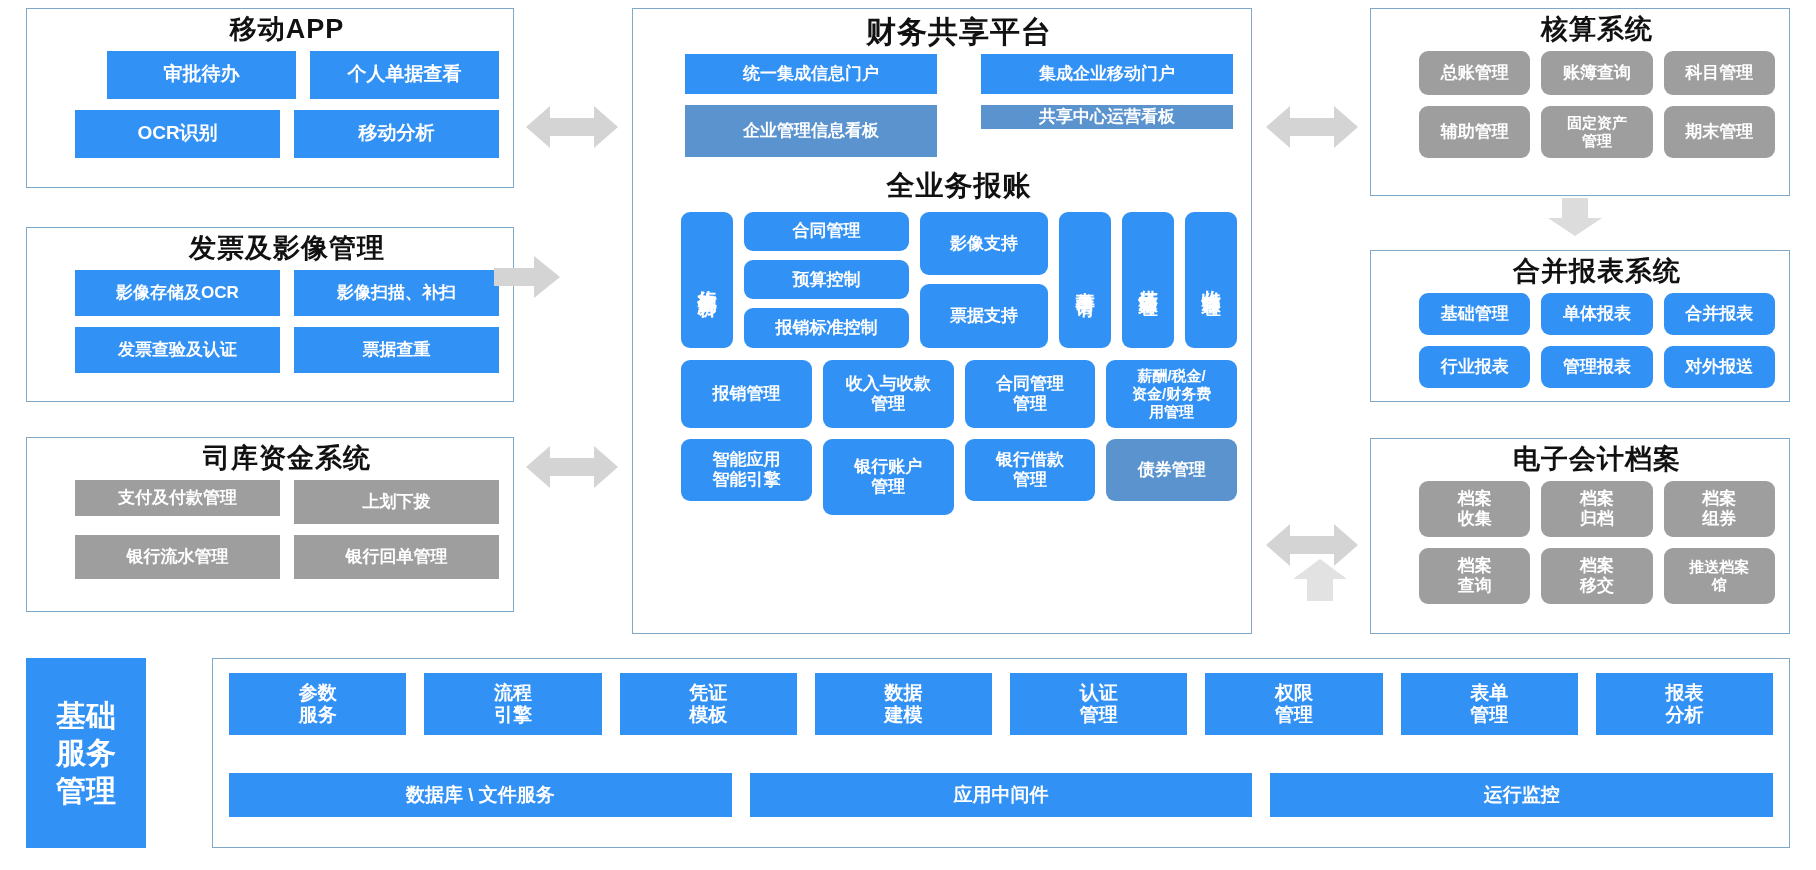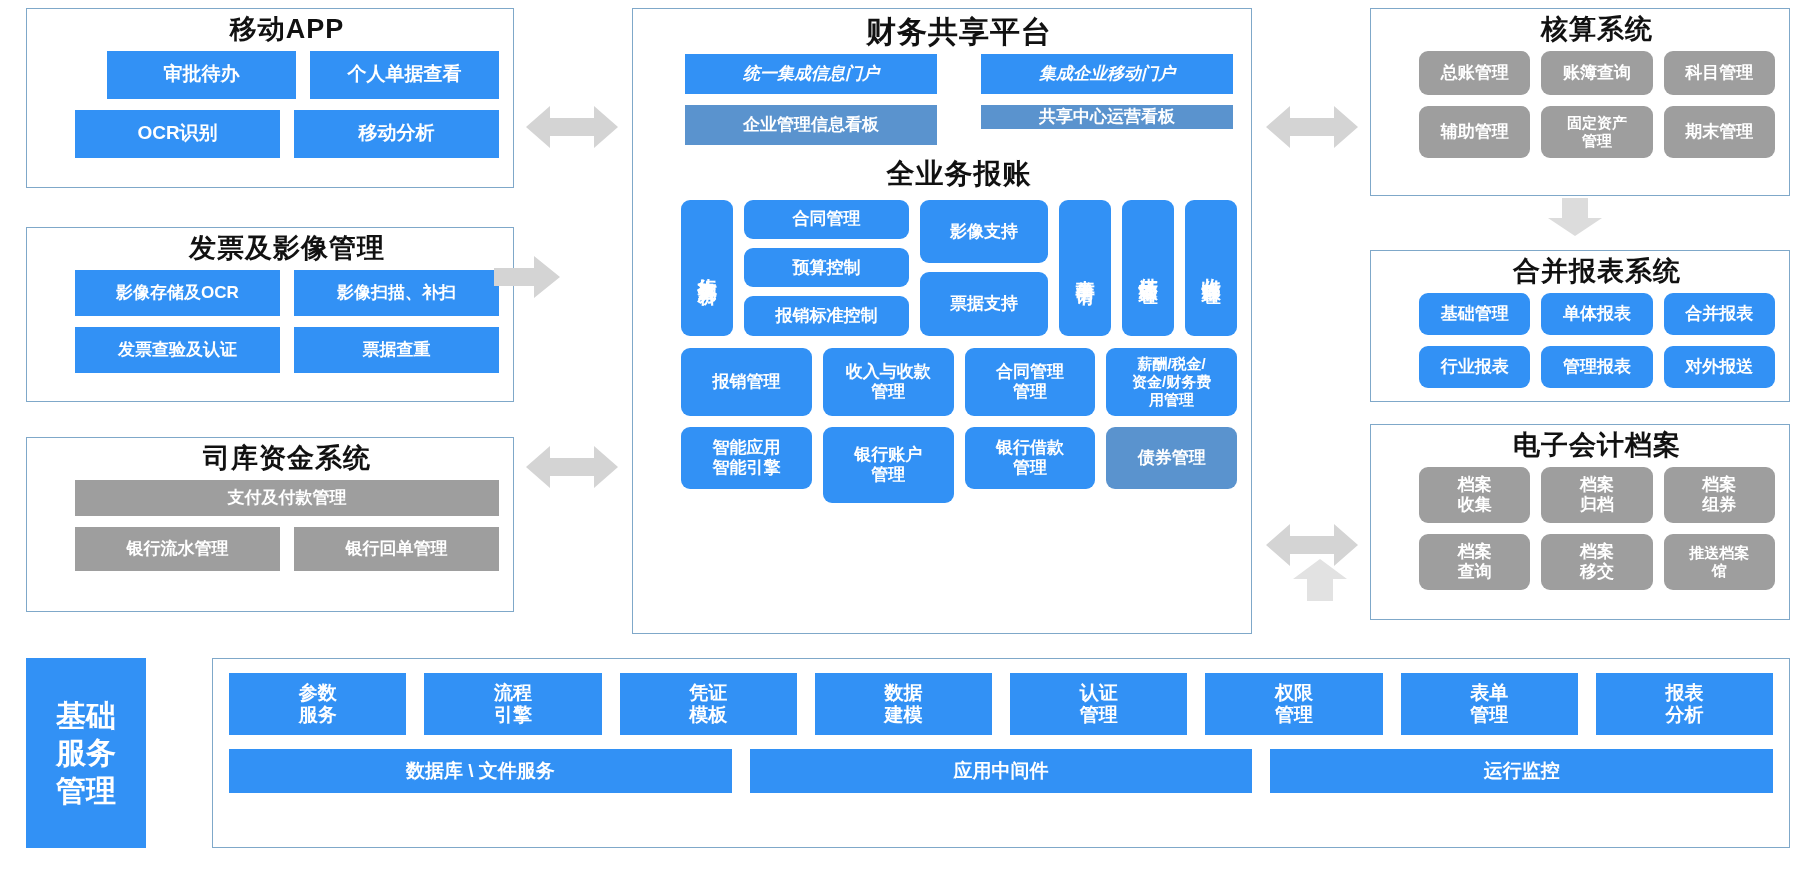--- a/index.html
+++ b/index.html
@@ -85,21 +85,21 @@
     text-align:center; white-space:pre-line;
   }
   .base-right {
     position:absolute;
     border:1.5px solid #7FA8C9; background:#fff;
     padding:14px 16px;
     display:flex; flex-direction:column; gap:14px;
   }
   .base-row-top { display:flex; gap:18px; }
   .base-row-top .chip { height:62px; font-size:19px; }
-  .base-row-bot { display:flex; gap:18px; }
+  .base-row-bot { display:flex; gap:18px;margin-top:24px; }
   .base-row-bot .chip { height:44px; font-size:19px; }
 </style>
 </head>
 <body>
 
 <div class="canvas">
 
   <div class="panel" style="left:26px; top:8px; width:488px; height:180px;">
     <div class="panel-title">移动APP</div>
     <div class="panel-body">
@@ -126,20 +126,21 @@
         <div class="chip blue sm" style="height:46px;">票据查重</div>
       </div>
     </div>
   </div>
 
   <div class="panel" style="left:26px; top:437px; width:488px; height:175px;">
     <div class="panel-title">司库资金系统</div>
     <div class="panel-body">
       <div class="row">
         <div class="chip gray sm" style="height:36px;">支付及付款管理</div>
+        <div class="chip gray sm" style="height:44px;">上划下拨</div>
       </div>
       <div class="row">
         <div class="chip gray sm" style="height:44px;">银行流水管理</div>
         <div class="chip gray sm" style="height:44px;">银行回单管理</div>
       </div>
     </div>
   </div>
 
   <div class="arrow-h" style="left:524px; top:100px; width:96px; height:54px;">
     <svg width="96" height="54" viewBox="0 0 96 54">
@@ -156,26 +157,26 @@
   <div class="arrow-h" style="left:524px; top:440px; width:96px; height:54px;">
     <svg width="96" height="54" viewBox="0 0 96 54">
       <path d="M2 27 L26 6 L26 18 L70 18 L70 6 L94 27 L70 48 L70 36 L26 36 L26 48 Z" fill="#D4D4D4"></path>
     </svg>
   </div>
 
   <div class="panel" style="left:632px; top:8px; width:620px; height:626px;">
     <div class="panel-title" style="font-size:30px;">财务共享平台</div>
 
     <div class="panel-body" style="padding:0 18px 0 18px;">
-      <div class="row" style="gap:44px;font-style:italic;">
+      <div class="row" style="gap:44px;">
         <div class="chip blue sm" style="height:40px;">统一集成信息门户</div>
         <div class="chip blue sm" style="height:40px;">集成企业移动门户</div>
       </div>
       <div class="row" style="gap:44px;">
-        <div class="chip blue2 sm" style="height:40px;">企业管理信息看板</div>
+        <div class="chip blue2 sm" style="height:52px;">企业管理信息看板</div>
         <div class="chip blue2 sm" style="height:24px;">共享中心运营看板</div>
       </div>
     </div>
 
     <div class="panel-title" style="font-size:28px; padding-top:14px; padding-bottom:10px;">全业务报账</div>
 
     <div class="center-grid">
       <div class="cg-row1">
         <div class="vcol" style="height:136px;">执行查询分析</div>
 
@@ -268,21 +269,21 @@
         <div class="chip blue round sm" style="height:42px;">合并报表</div>
       </div>
       <div class="row" style="gap:11px;">
         <div class="chip blue round sm" style="height:42px;">行业报表</div>
         <div class="chip blue round sm" style="height:42px;">管理报表</div>
         <div class="chip blue round sm" style="height:42px;">对外报送</div>
       </div>
     </div>
   </div>
 
-  <div class="panel" style="left:1370px; top:424px; width:420px; height:196px;">
+  <div class="panel" style="left:1370px; top:438px; width:420px; height:196px;">
     <div class="panel-title">电子会计档案</div>
     <div class="panel-body">
       <div class="row" style="gap:11px;">
         <div class="chip gray round sm" style="height:56px;">档案
 收集</div>
         <div class="chip gray round sm" style="height:56px;">档案
 归档</div>
         <div class="chip gray round sm" style="height:56px;">档案
 组券</div>
       </div>

